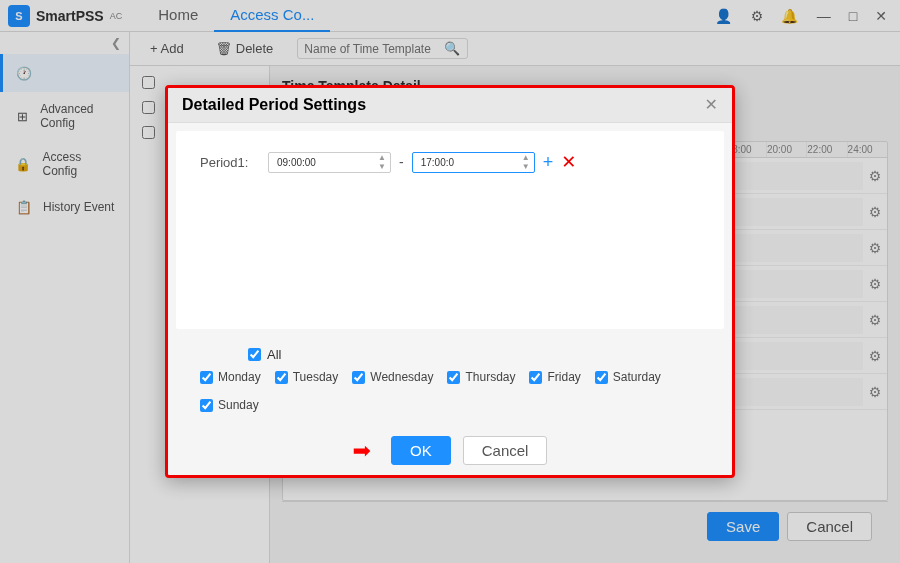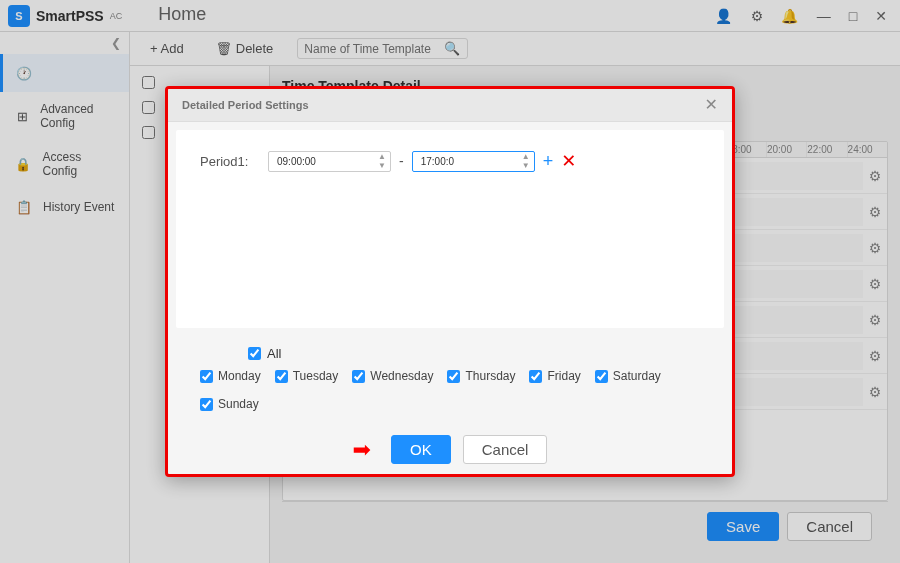--- a/index.html
+++ b/index.html
@@ -5,21 +5,21 @@
     * { box-sizing: border-box; margin: 0; padding: 0; }
     body { font-family: 'Segoe UI', Arial, sans-serif; font-size: 13px; background: #f0f0f0; width: 900px; height: 563px; overflow: hidden; color: #333; }
 
     
     .title-bar { background: #fff; height: 32px; display: flex; align-items: center; border-bottom: 1px solid #ddd; padding: 0 8px; }
     .title-bar-logo { display: flex; align-items: center; gap: 6px; margin-right: 20px; }
     .logo-icon { width: 22px; height: 22px; background: #1e90ff; border-radius: 4px; display: flex; align-items: center; justify-content: center; color: white; font-size: 11px; font-weight: bold; }
     .logo-text { font-weight: bold; font-size: 14px; color: #333; }
     .logo-sup { font-size: 9px; color: #888; vertical-align: super; }
     .title-tabs { display: flex; gap: 0; flex: 1; }
-    .title-tab { padding: 0 16px; height: 32px; display: flex; align-items: center; cursor: pointer; font-size: 18px; color: #666; border-bottom: 2px solid transparent; }
+    .title-tab { padding: 0 16px; height: 32px; display: flex; align-items: center; cursor: pointer; font-size: 15px; color: #666; border-bottom: 2px solid transparent; }
     .title-tab.active { color: #1e90ff; border-bottom: 2px solid #1e90ff; }
     .title-controls { display: flex; gap: 8px; align-items: center; color: #666; font-size: 14px; }
     .title-controls span { cursor: pointer; padding: 2px 5px; }
 
     
     .main-layout { display: flex; height: calc(563px - 32px); }
 
     
     .sidebar { width: 130px; background: #fff; border-right: 1px solid #e0e0e0; display: flex; flex-direction: column; }
     .sidebar-collapse { text-align: right; padding: 4px 8px; color: #999; cursor: pointer; font-size: 12px; }
@@ -65,21 +65,21 @@
     
     .bottom-bar { padding: 10px 16px; background: #f5f5f5; border-top: 1px solid #ddd; display: flex; justify-content: flex-end; gap: 8px; }
     .btn { padding: 5px 18px; border: 1px solid #ccc; border-radius: 3px; cursor: pointer; font-size: 15px; }
     .btn-primary { background: #1e90ff; color: white; border-color: #1e90ff; }
     .btn-default { background: #fff; color: #555; }
 
     
     .modal-overlay { position: fixed; top: 0; left: 0; width: 900px; height: 563px; background: rgba(0,0,0,0.15); display: flex; align-items: center; justify-content: center; z-index: 100; }
     .modal { background: #f5f5f5; border: 3px solid #e00; border-radius: 4px; width: 570px; box-shadow: 0 4px 20px rgba(0,0,0,0.3); }
     .modal-header { background: #e8e8e8; padding: 8px 14px; display: flex; align-items: center; justify-content: space-between; border-bottom: 1px solid #ddd; border-radius: 2px 2px 0 0; }
-    .modal-title { font-size: 11px; font-weight: bold; color: #737373; }
+    .modal-title { font-size: 16px; font-weight: bold; color: #000000; }
     .modal-close { cursor: pointer; color: #888; font-size: 16px; line-height: 1; }
     .modal-body { padding: 20px 24px; background: #fff; margin: 8px; border-radius: 2px; }
     .period-row { display: flex; align-items: center; gap: 8px; margin-bottom: 16px; }
     .period-label { font-size: 13px; color: #555; width: 60px; }
     .time-input-field { border: none; outline: none; font-size: 10px; width: 85px; color: #333; }
     .time-separator { font-size: 14px; color: #555; }
     .add-btn { color: #1e90ff; font-size: 18px; cursor: pointer; }
     .remove-btn { color: #e00; font-size: 18px; cursor: pointer; }
     .modal-checkboxes { padding: 10px 24px 14px 24px; background: #f5f5f5; margin: 0 8px; }
     .all-row { margin-bottom: 8px; display: flex; align-items: center; gap: 6px; padding-left: 48px; }
@@ -96,20 +96,21 @@
 <body>
 
 <div class="title-bar">
   <div class="title-bar-logo">
     <div class="logo-icon">S</div>
     <span class="logo-text">SmartPSS</span>
     <sup class="logo-sup">AC</sup>
   </div>
   <div class="title-tabs">
     <div class="title-tab">Home</div>
+    <div class="title-tab active">Access Co...</div>
   </div>
   <div class="title-controls">
     <span>👤</span>
     <span>⚙</span>
     <span>🔔</span>
     <span>—</span>
     <span>□</span>
     <span>✕</span>
   </div>
 </div>

